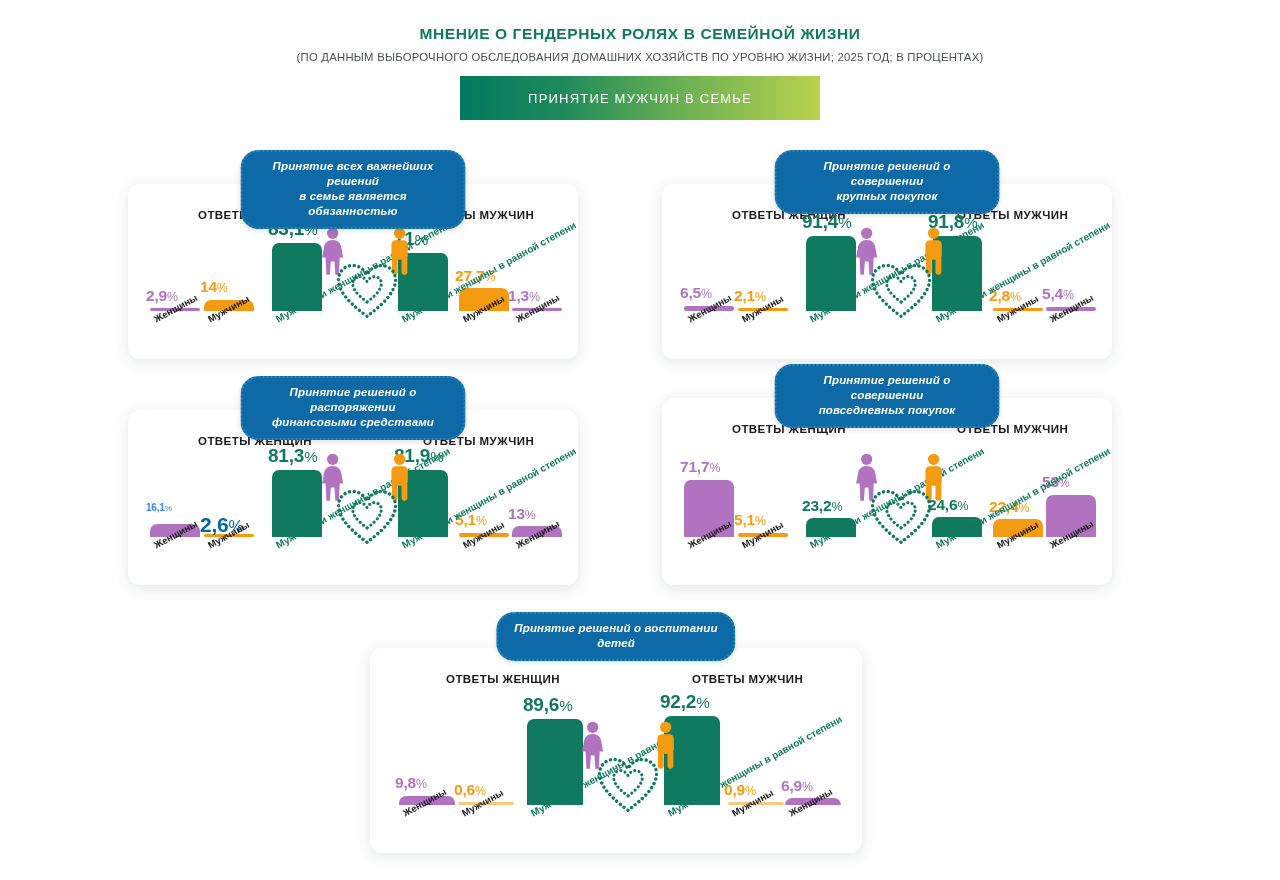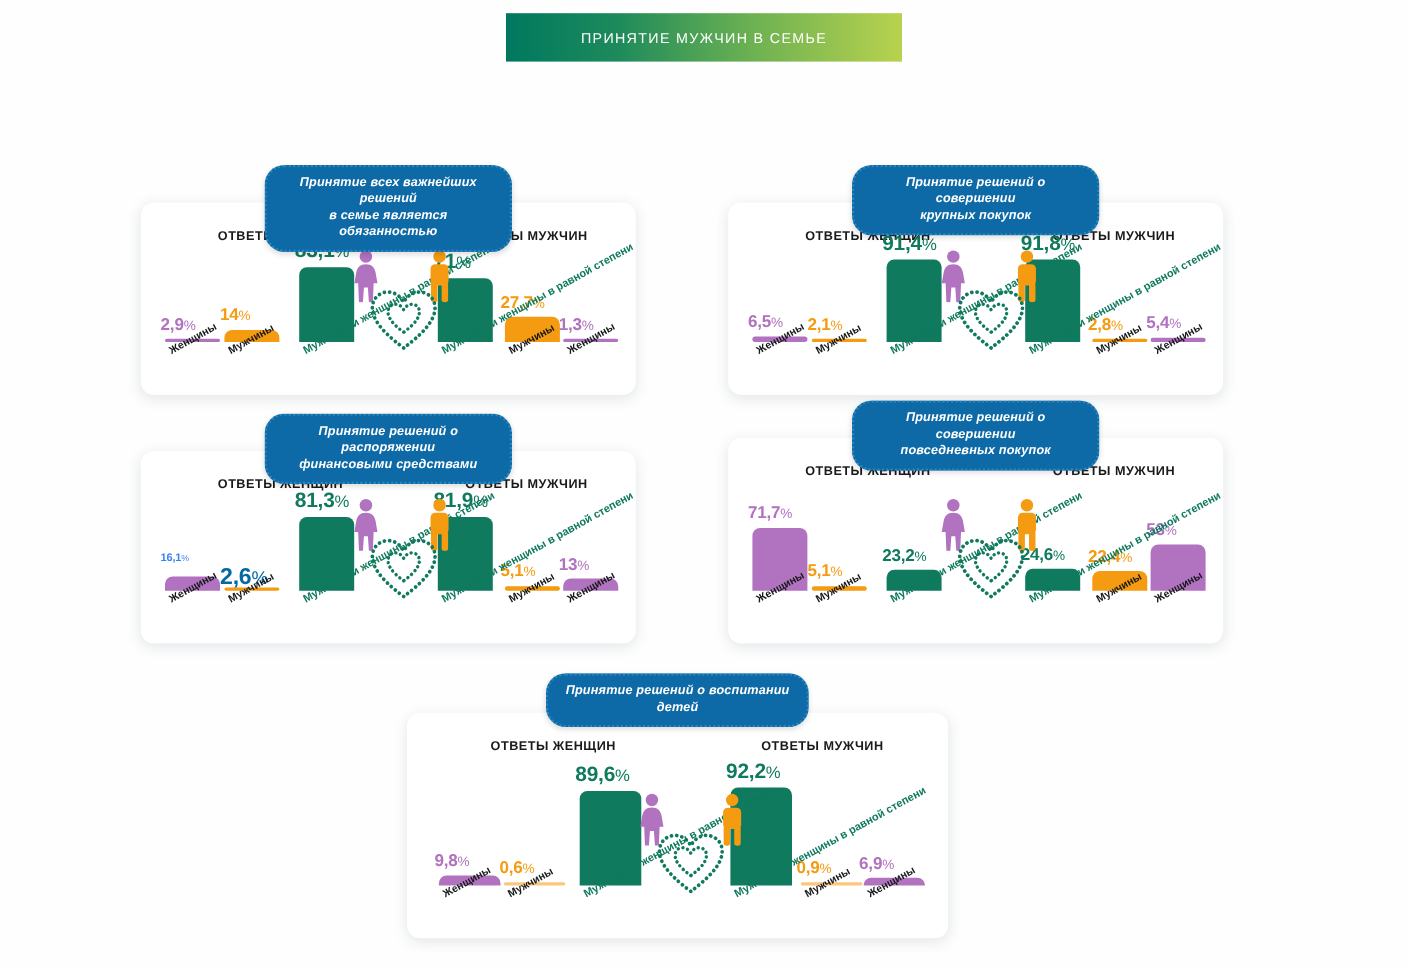--- a/index.html
+++ b/index.html
@@ -73,20 +73,23 @@
   
   .fig { position:absolute; }
   .heart { position:absolute; }
 </style>
 </head>
 <body>
 
 <div id="stage">
 
   <div class="hdr">
+    <div class="hdr-title">МНЕНИЕ О ГЕНДЕРНЫХ РОЛЯХ В СЕМЕЙНОЙ ЖИЗНИ</div>
+    <div class="hdr-sub">(ПО ДАННЫМ ВЫБОРОЧНОГО ОБСЛЕДОВАНИЯ ДОМАШНИХ
+ХОЗЯЙСТВ ПО УРОВНЮ ЖИЗНИ; 2025 ГОД; В ПРОЦЕНТАХ)</div>
     <div class="hdr-band">
       <span>ПРИНЯТИЕ МУЖЧИН В СЕМЬЕ</span>
     </div>
   </div>
 
   <div id="panels">
       <div class="card" style="left: 128px; top: 184px; width: 450px; height: 175px;">
         <div class="bubble" style="top: -34px; max-width: 262px;">
           <span>Принятие всех важнейших решений
 в семье является обязанностью</span>

